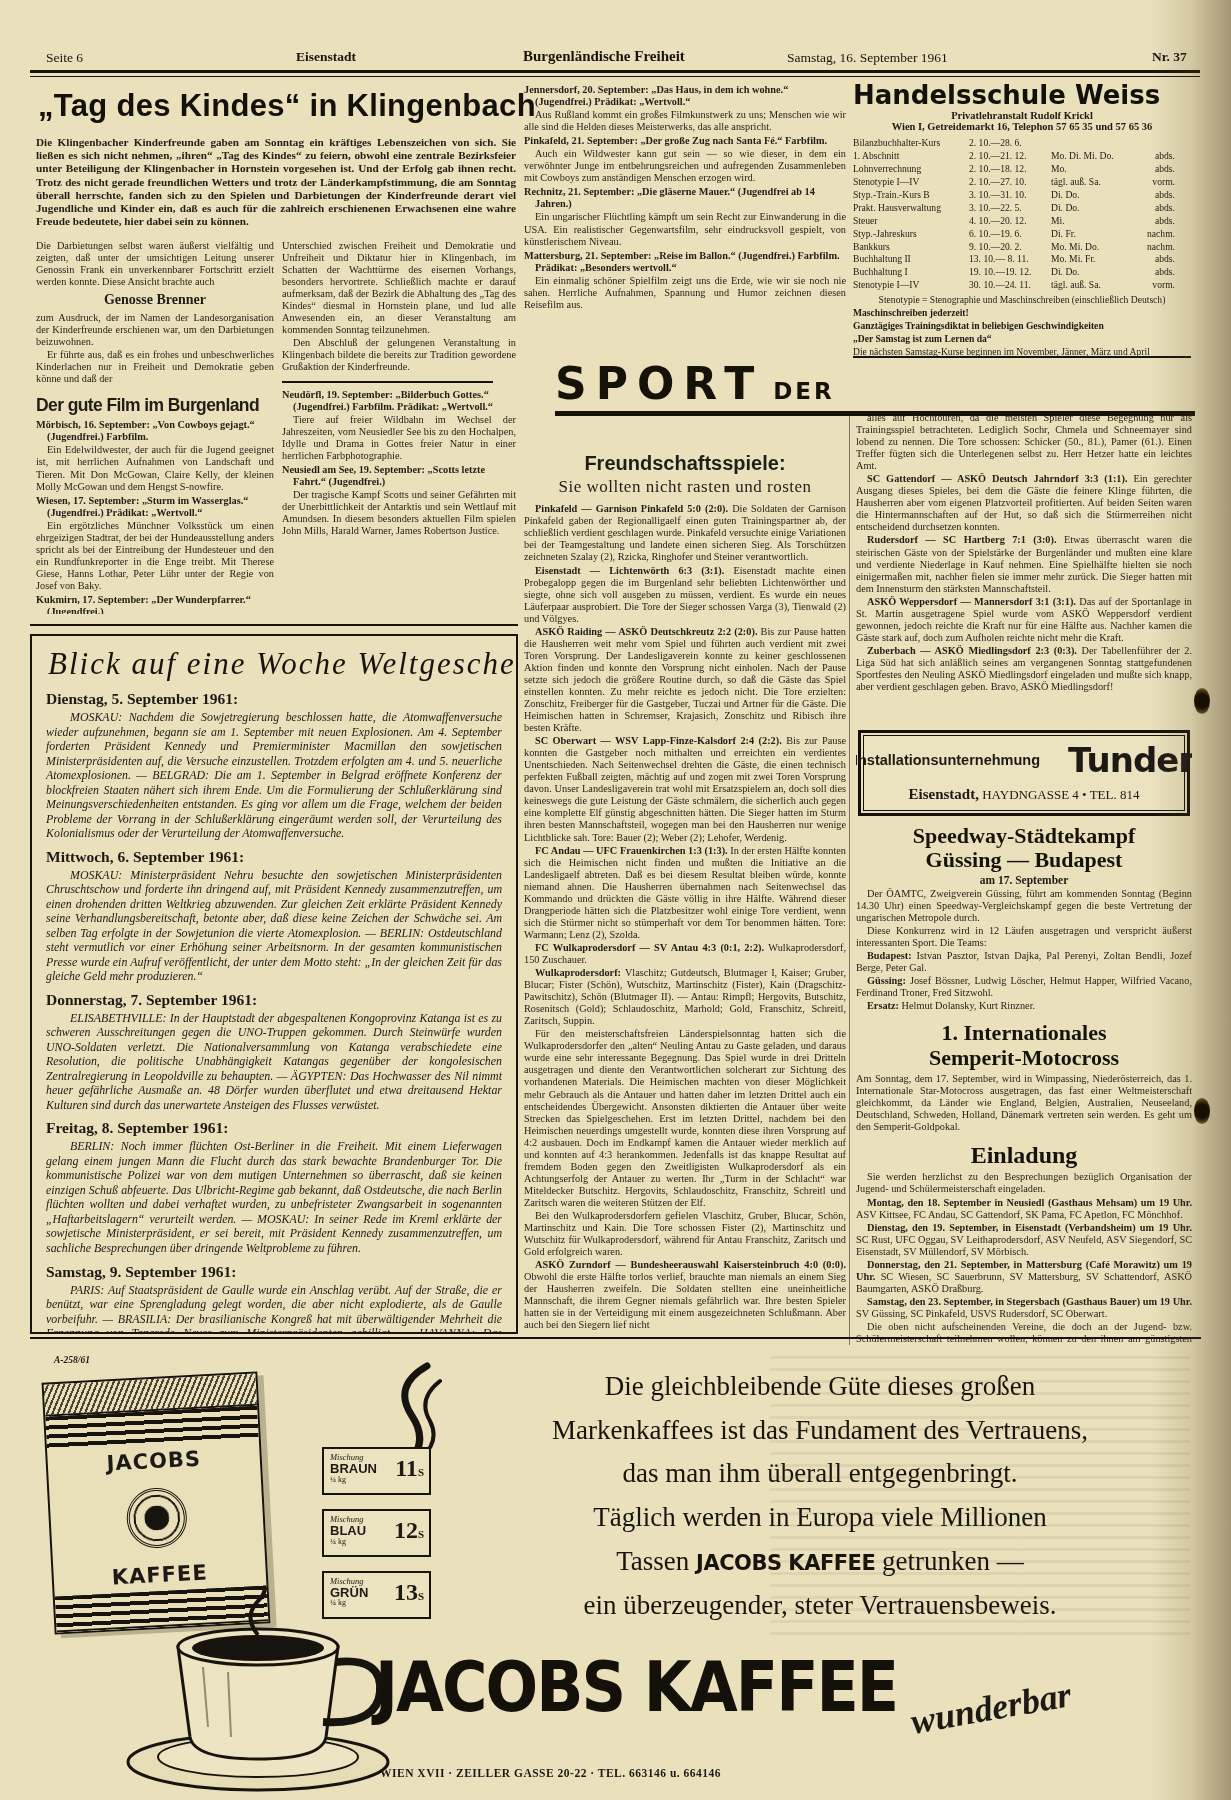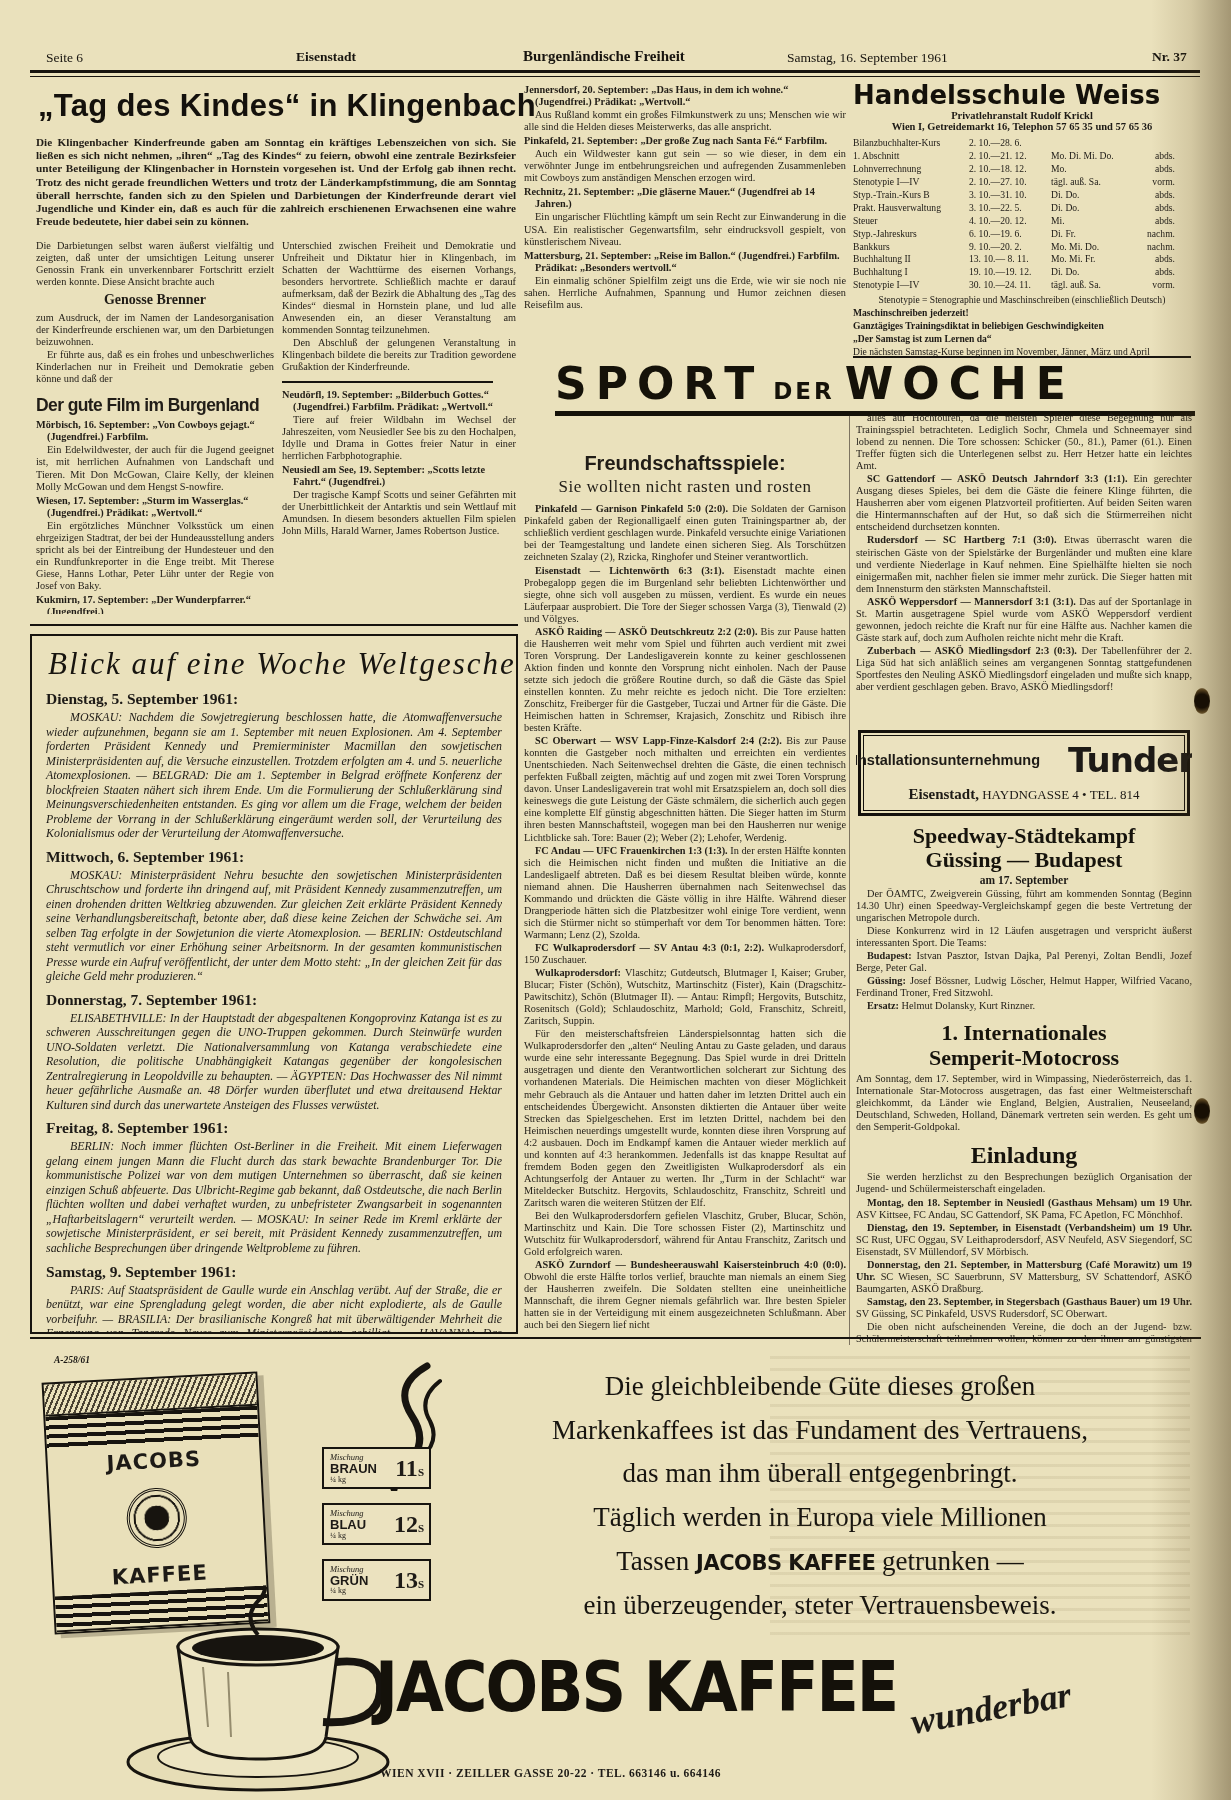--- a/index.html
+++ b/index.html
@@ -70,21 +70,21 @@
   
   .pack{width:212px;height:248px;border:2px solid #17140f;background:#e9e0ba;transform:rotate(-3deg);
         box-shadow:6px 4px 0 rgba(40,30,10,.25);overflow:hidden;}
   .pack .lid{height:30px;border-bottom:2px solid #17140f;background:repeating-linear-gradient(115deg,#e9e0ba 0 3px,#4a4232 3px 5px);}
   .pack .stripes{height:34px;background:repeating-linear-gradient(180deg,#17140f 0 4px,#e9e0ba 4px 9px);}
   .pack .label{height:138px;display:flex;flex-direction:column;align-items:center;justify-content:space-between;padding:4px 0;}
   .pack-brand{font-family:"DejaVu Sans",sans-serif;font-weight:bold;font-size:21px;letter-spacing:1px;}
   .medal{width:54px;height:54px;border-radius:50%;border:3px double #17140f;background:radial-gradient(circle,#17140f 0 32%,#e9e0ba 33% 55%,#17140f 56% 60%,#e9e0ba 61%);}
   .pack .band{height:26px;border-top:2px solid #17140f;text-align:center;font-style:italic;font-weight:bold;font-size:15px;background:#e9e0ba;}
   
-  .pricebox{width:94px;border:2px solid #17140f;background:#ebe2bf;margin-bottom:14px;padding:4px 5px 3px 6px;display:flex;align-items:center;justify-content:space-between;}
+  .pricebox{width:94px;border:2px solid #17140f;background:#ebe2bf;margin-bottom:14px;padding:4px 5px 9px 6px;display:flex;align-items:center;justify-content:space-between;}
   .pb-left{line-height:1.05;}
   .pb-m{font-size:8.5px;font-style:italic;}
   .pb-n{font-family:"Liberation Sans",sans-serif;font-weight:bold;font-size:13px;}
   .pb-u{font-size:8px;}
   .pb-price{font-weight:bold;font-size:24px;line-height:1;}
   .pb-cur{font-size:11px;font-weight:bold;}
   
   .edge-right{pointer-events:none;background:linear-gradient(90deg,rgba(0,0,0,0),rgba(95,72,30,.16) 50%,rgba(66,47,16,.42));}
   .hole{width:16px;height:26px;border-radius:50%;background:radial-gradient(circle,#170f04 0 45%,#5a4520 75%,rgba(90,69,32,0));}
   .bleed{pointer-events:none;background:repeating-linear-gradient(180deg,rgba(0,0,0,0) 0 9px,rgba(110,95,55,.10) 9px 12px);}
@@ -225,21 +225,20 @@
     <div class="weiss-note b">Ganztägiges Trainingsdiktat in beliebigen Geschwindigkeiten</div>
     <div class="weiss-note b">„Der Samstag ist zum Lernen da“</div>
     <div class="weiss-note">Die nächsten Samstag-Kurse beginnen im November, Jänner, März und April</div>
   </div>
   <div class="abs rule-h" style="left:853px;top:356px;width:338px;"></div>
 
   <div class="abs" style="left:548px;top:358px;width:648px;margin-left:7px;">
     <div class="sport-banner">
       <span class="sport-big">SPORT</span>
       <span class="sport-small">DER</span>
-      <span class="sport-big">WOCHE</span>
     </div>
     <div class="sport-underline" style="width:640px;margin-top:2px;"></div>
   </div>
 
   <div class="abs body-col" style="left:524px;top:420px;width:322px;height:925px;">
     <div class="fs-head">Freundschaftsspiele:</div>
     <div class="fs-sub">Sie wollten nicht rasten und rosten</div>
     <div style="margin-top:6px;">
         <p><b>Pinkafeld — Garnison Pinkafeld 5:0 (2:0). </b>Die Soldaten der Garnison Pinkafeld gaben der Regionalligaelf einen guten Trainingspartner ab, der schließlich verdient geschlagen wurde. Pinkafeld versuchte einige Variationen bei der Teamgestaltung und landete einen sicheren Sieg. Als Torschützen zeichneten Szalay (2), Rzicka, Ringhofer und Steiner verantwortlich.</p>
         <p><b>Eisenstadt — Lichtenwörth 6:3 (3:1). </b>Eisenstadt machte einen Probegalopp gegen die im Burgenland sehr beliebten Lichtenwörther und siegte, ohne sich voll ausgeben zu müssen, verdient. Es wurde ein neues Läuferpaar ausprobiert. Die Tore der Sieger schossen Varga (3), Tienwald (2) und Völgyes.</p>

